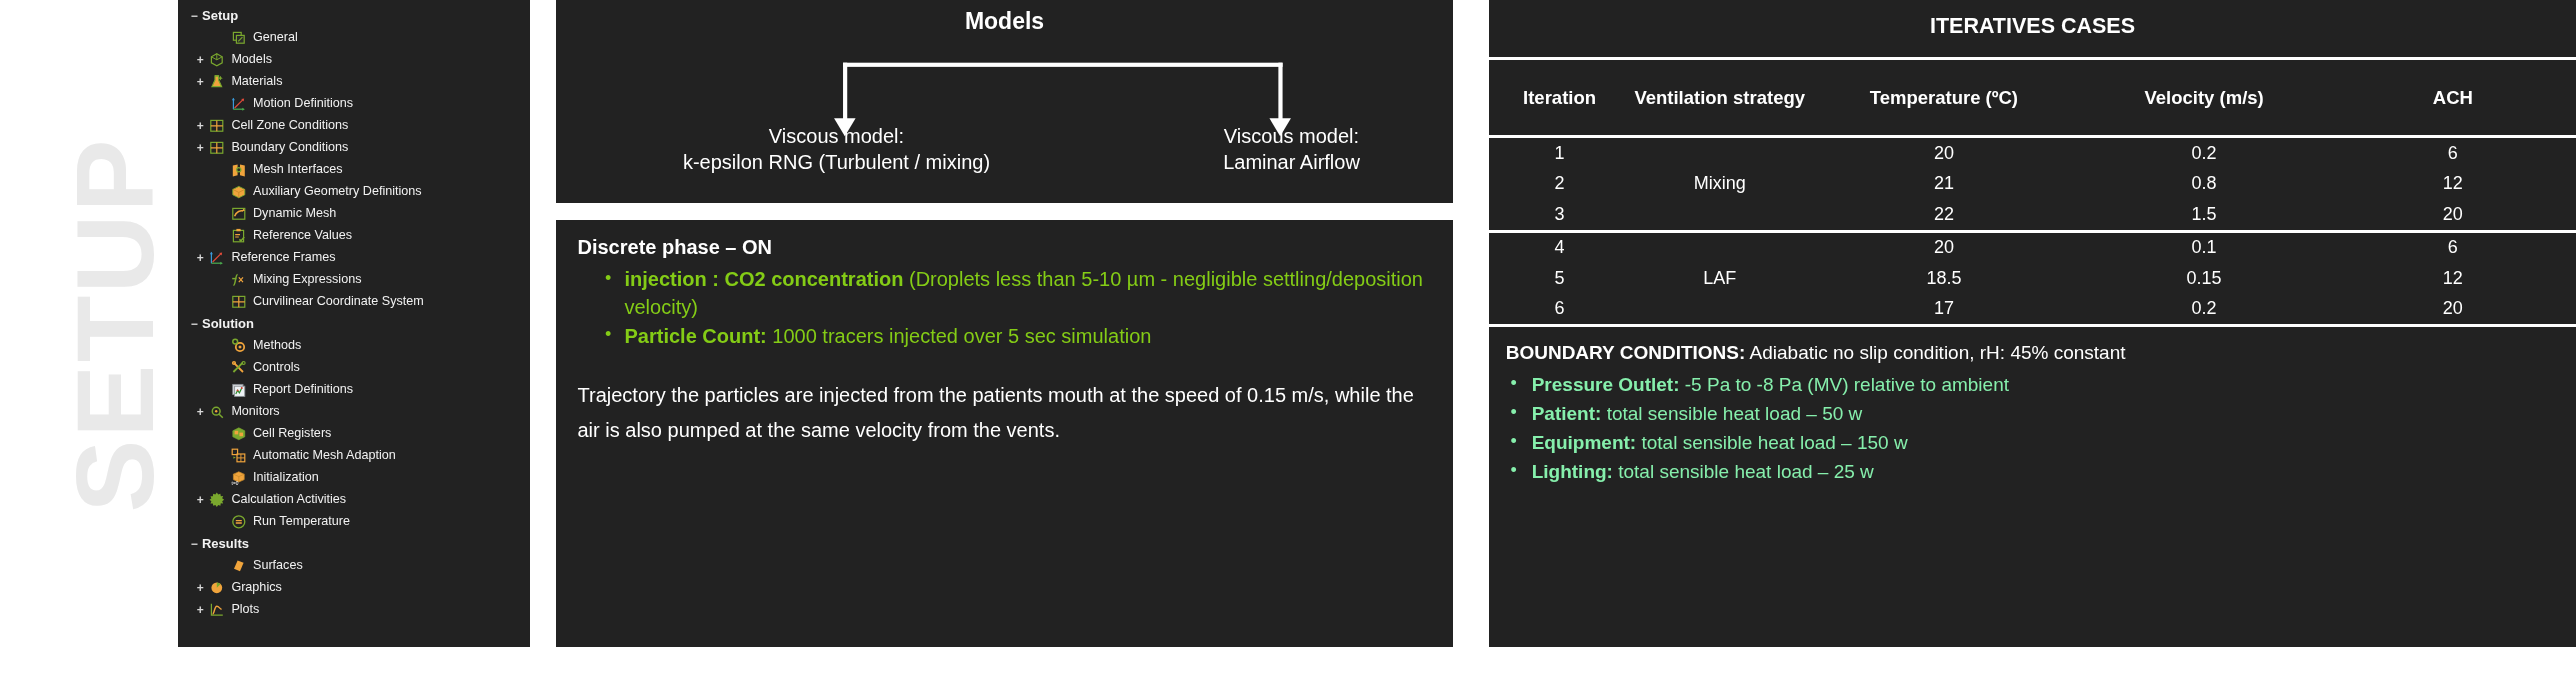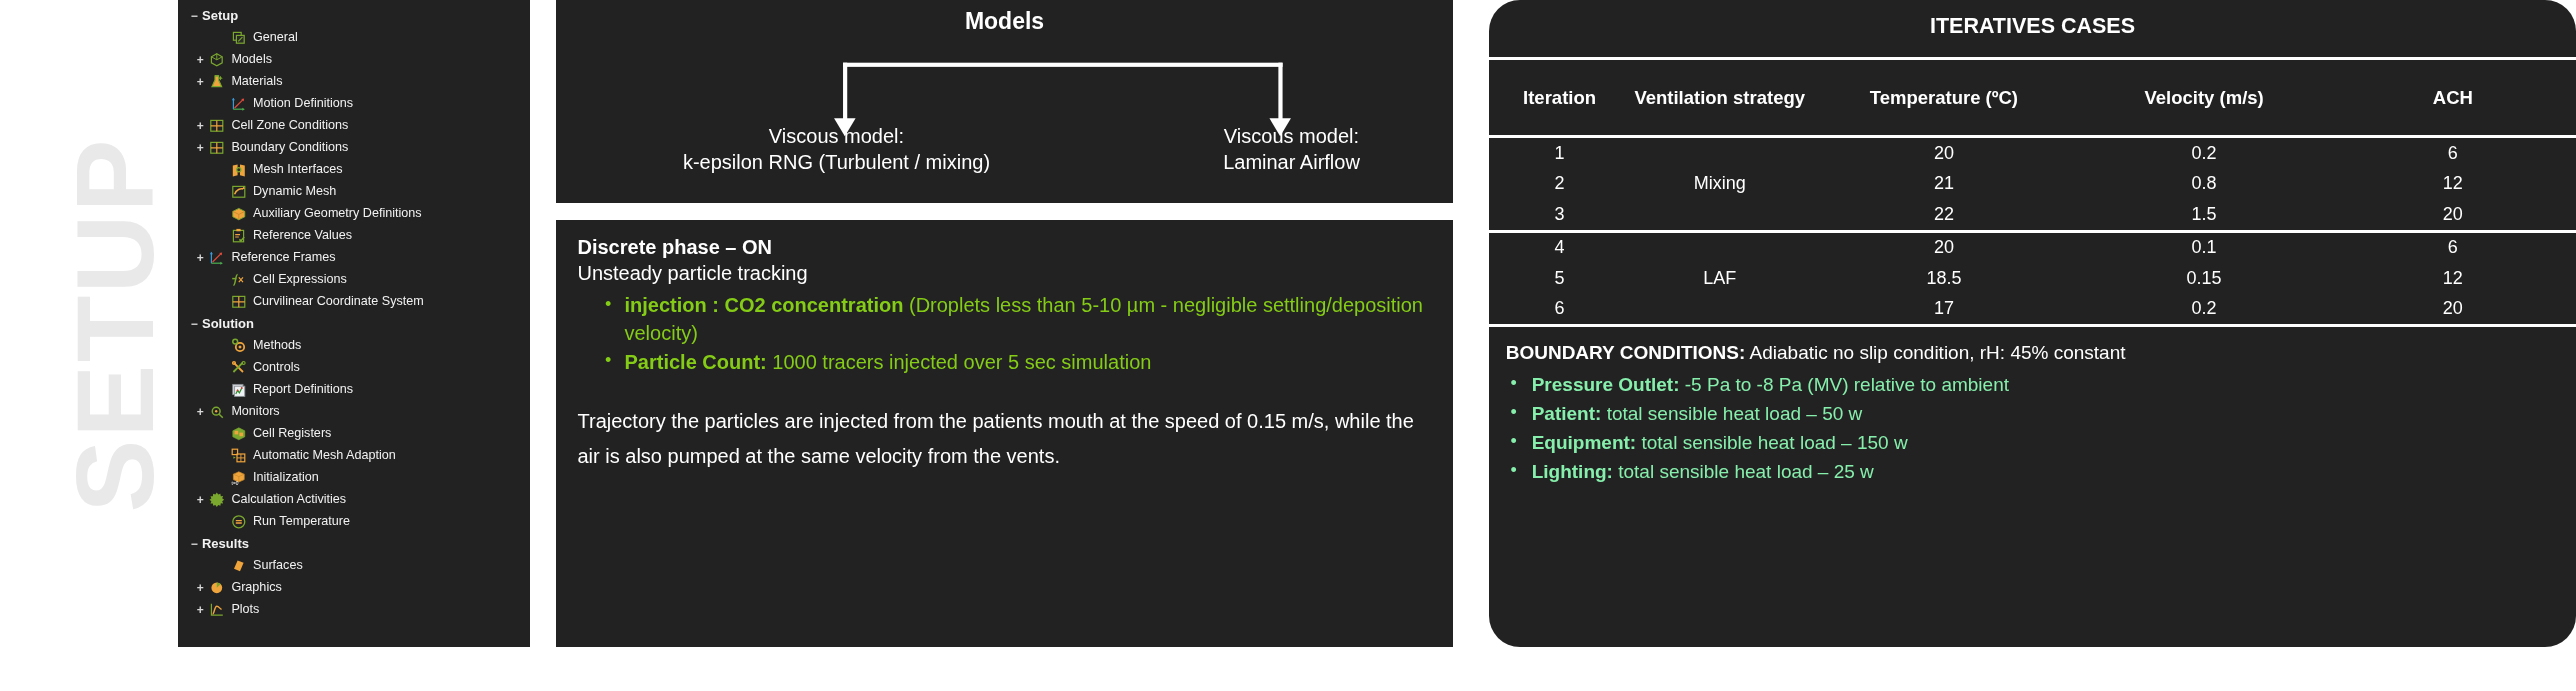--- a/index.html
+++ b/index.html
@@ -170,21 +170,20 @@
     margin-top: 27.5px;
   }
 
   
   #table-panel {
     left: 1489px;
     top: 0px;
     width: 1087px;
     height: 647px;
     padding: 0;
-    border-radius: 31px;
   }
   #table-title {
     color: #ffffff;
     font-size: 21.5px;
     font-weight: 700;
     text-align: center;
     padding: 13.8px 0 0 0;
     height: 57px;
     box-sizing: border-box;
   }
@@ -335,36 +334,36 @@
           <path d="M23 6l-8-2v18l8 2z" fill="#f0a43c"></path>
           <circle cx="13" cy="13" r="3.5" fill="#2a2a2a" stroke="#7aa82e" stroke-width="2"></circle>
         </svg>
       </span>
       <span class="tree-label">Mesh Interfaces</span>
     </div>
     <div class="tree-row ind-1">
       <span class="toggle"></span>
       <span class="tree-icon">
         <svg width="15.6" height="15.6" viewBox="0 0 26 26">
+          <path d="M3 9l10-5 10 5v9l-10 5-10-5z" fill="#f0a43c" stroke="#7aa82e" stroke-width="1.5"></path>
+          <path d="M3 9l10 5 10-5M13 14v9" stroke="#c98a2a" stroke-width="1.5" fill="none"></path>
+        </svg>
+      </span>
+      <span class="tree-label">Auxiliary Geometry Definitions</span>
+    </div>
+    <div class="tree-row ind-1">
+      <span class="toggle"></span>
+      <span class="tree-icon">
+        <svg width="15.6" height="15.6" viewBox="0 0 26 26">
           <rect x="3" y="4" width="20" height="18" fill="none" stroke="#7aa82e" stroke-width="2"></rect>
           <path d="M6 17c3-8 10-10 14-9" fill="none" stroke="#f0a43c" stroke-width="2.5"></path>
           <path d="M21 4l2 4-5 1z" fill="#f0a43c"></path>
         </svg>
       </span>
       <span class="tree-label">Dynamic Mesh</span>
-    </div>
-    <div class="tree-row ind-1">
-      <span class="toggle"></span>
-      <span class="tree-icon">
-        <svg width="15.6" height="15.6" viewBox="0 0 26 26">
-          <path d="M3 9l10-5 10 5v9l-10 5-10-5z" fill="#f0a43c" stroke="#7aa82e" stroke-width="1.5"></path>
-          <path d="M3 9l10 5 10-5M13 14v9" stroke="#c98a2a" stroke-width="1.5" fill="none"></path>
-        </svg>
-      </span>
-      <span class="tree-label">Auxiliary Geometry Definitions</span>
     </div>
     <div class="tree-row ind-1">
       <span class="toggle"></span>
       <span class="tree-icon">
         <svg width="15.6" height="15.6" viewBox="0 0 26 26">
           <rect x="4" y="4" width="17" height="19" fill="none" stroke="#7aa82e" stroke-width="2"></rect>
           <rect x="9" y="1.5" width="7" height="4" fill="#f0a43c"></rect>
           <path d="M7 11h8M7 15h6" stroke="#f0a43c" stroke-width="2"></path>
           <path d="M14 19l2.5 2.5L22 15" fill="none" stroke="#7aa82e" stroke-width="2.5"></path>
         </svg>
@@ -387,21 +386,21 @@
     </div>
     <div class="tree-row ind-1">
       <span class="toggle"></span>
       <span class="tree-icon">
         <svg width="15.6" height="15.6" viewBox="0 0 26 26">
           <path d="M4 22c4 0 3-18 7-18" fill="none" stroke="#7aa82e" stroke-width="2.5"></path>
           <path d="M2 11h7" stroke="#7aa82e" stroke-width="2.5"></path>
           <path d="M13 9l7 8M20 9l-7 8" stroke="#f0a43c" stroke-width="2"></path>
         </svg>
       </span>
-      <span class="tree-label">Cell Expressions</span>
+      <span class="tree-label">Mixing Expressions</span>
     </div>
     <div class="tree-row ind-1">
       <span class="toggle"></span>
       <span class="tree-icon">
         <svg width="15.6" height="15.6" viewBox="0 0 26 26">
           <rect x="3" y="4" width="20" height="18" fill="none" stroke="#7aa82e" stroke-width="2"></rect>
           <path d="M13 4v18M3 13h20" stroke="#f0a43c" stroke-width="2"></path>
         </svg>
       </span>
       <span class="tree-label">Curvilinear Coordinate System</span>
@@ -566,21 +565,20 @@
     <div>k-epsilon RNG (Turbulent / mixing)</div>
   </div>
   <div class="model-leaf" id="model-leaf-right">
     <div>Viscous model:</div>
     <div>Laminar Airflow</div>
   </div>
 </div>
 
 <div class="panel" id="discrete-panel">
   <div class="dp-head">Discrete phase – ON</div>
-  <div class="dp-sub">Unsteady particle tracking</div>
   <ul id="dp-bullets">
       <li><b>injection : CO2 concentration</b><span> (Droplets less than 5-10 µm - negligible settling/deposition velocity)</span></li>
       <li><b>Particle Count:</b><span> 1000 tracers injected over 5 sec simulation</span></li>
     </ul>
   <div id="dp-para">Trajectory the particles are injected from the patients mouth at the speed of 0.15 m/s, while the air is also pumped at the same velocity from the vents.</div>
 </div>
 
 <div class="panel" id="table-panel">
   <div id="table-title">ITERATIVES CASES</div>
   <div class="hrule"></div>

